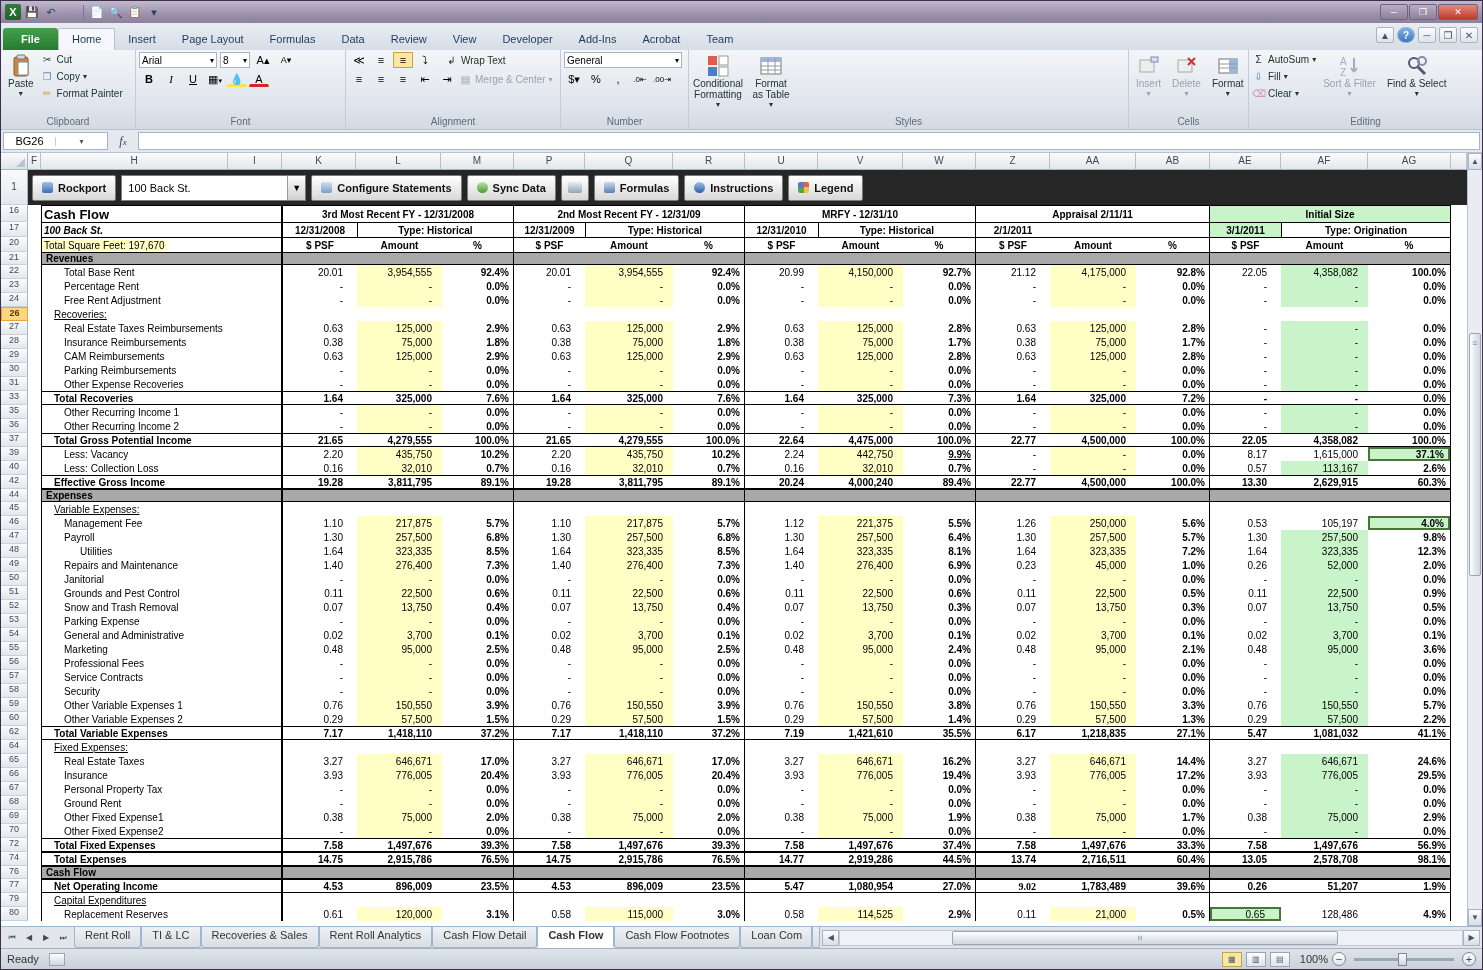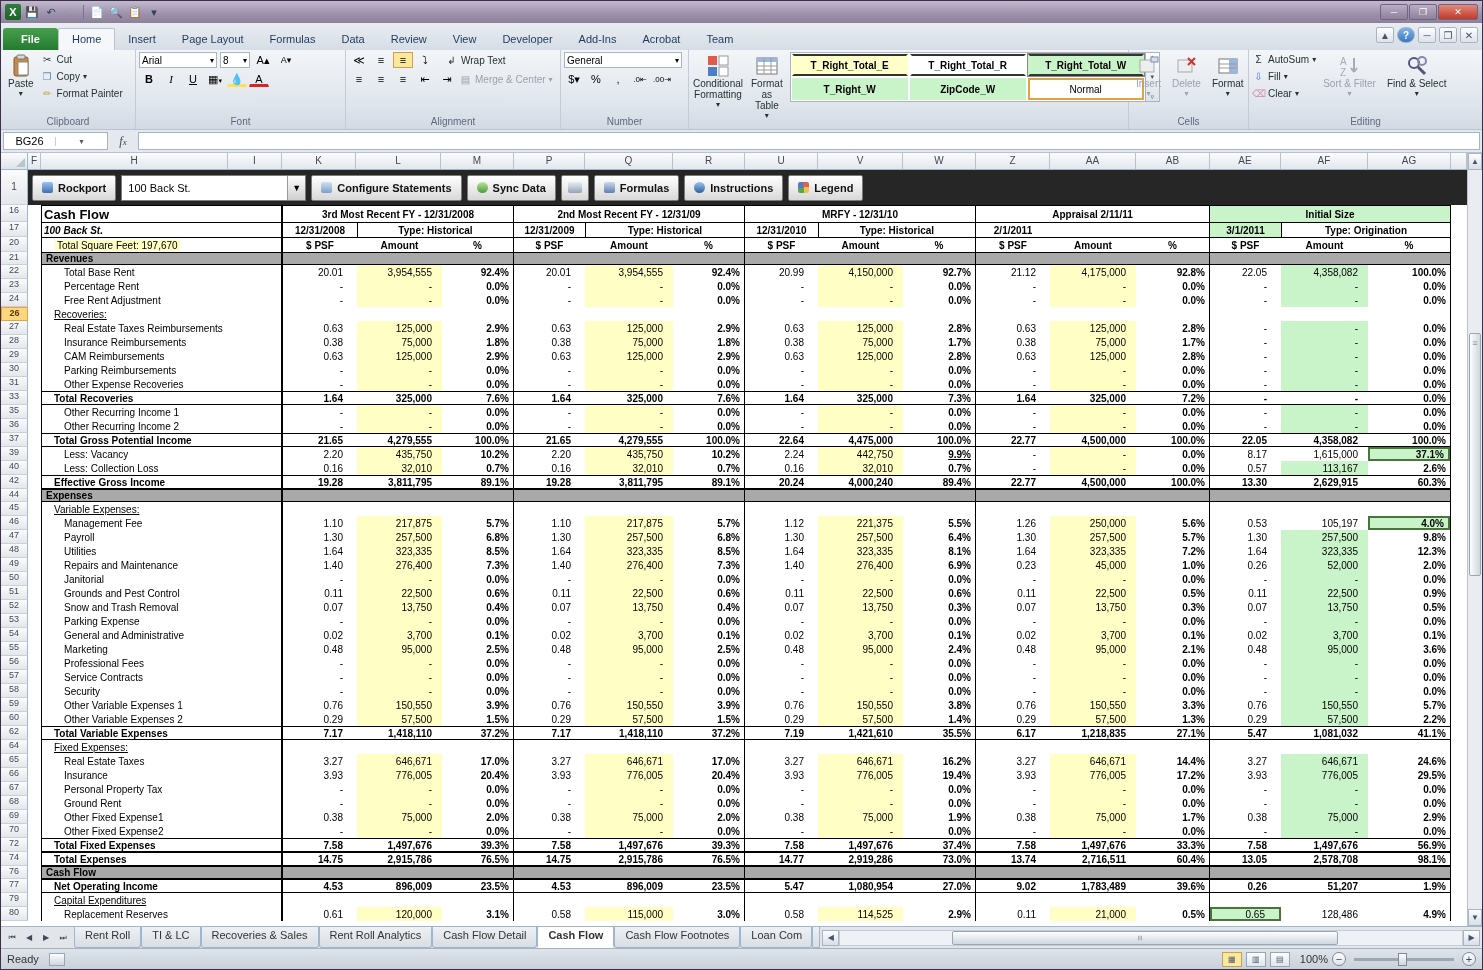--- a/index.html
+++ b/index.html
@@ -93,21 +93,21 @@
   .t-row.total .labelcell, .t-row.total .grp { border-top:1px solid #000; border-bottom:1px solid #000; }
   .t-row.section { height:13px; }
   .t-row.section .labelcell, .t-row.section .grp { background:#a9a9a9; border-top:1px solid #000; border-bottom:1px solid #000; }
   .t-row.section .labelcell { font-weight:bold; }
   .t-row.sub .labelcell { text-decoration:underline; }
   .boxed { background:#c9f3c9; border:2px solid #49743b; }
   .hdr-r16 { height:17px; } .hdr-r17,.hdr-r20 { height:15px; }
   .hd { font-size:10px; font-weight:bold; display:flex; align-items:center; justify-content:center; white-space:nowrap; overflow:hidden; }
   .hdtitle { font-size:13px; font-weight:bold; justify-content:flex-start; padding-left:2px; }
   .hdsub { font-style:italic; justify-content:flex-start; padding-left:2px; }
-  .hdsqft { font-weight:normal; justify-content:flex-start;padding-left:13px; }
+  .hdsqft { font-weight:normal; justify-content:flex-start; }
   .ysp { background:#ffffc5; padding:0 2px 0 2px; }
   .greenbg { background:#c9f3c9; }
   .hdr-r16 .labelcell, .hdr-r16 .grp { border-top:1px solid #000; }
   .hdr-r17 .grp, .hdr-r17 .labelcell { border-top:1px solid #000; }
   .hdr-r20 .grp, .hdr-r20 .labelcell { border-top:1px solid #000; }
   .typecell { border-left:1px solid #000; }
 
   
   .vscroll { width:17px; background:#e9edf2; border-left:1px solid #b9c2ce; display:flex; flex-direction:column; }
   .varrow { height:17px; background:linear-gradient(#fdfdfe,#d8dfe7); border:1px solid #aab4c0; font-size:8px; text-align:center; line-height:15px; color:#44546a; }
@@ -302,36 +302,22 @@
               <rect x="2" y="4" width="20" height="16" fill="#fff" stroke="#777"></rect>
               <rect x="2" y="4" width="20" height="4" fill="#9bb7e0"></rect>
               <line x1="2" y1="12" x2="22" y2="12" stroke="#999"></line>
               <line x1="2" y1="16" x2="22" y2="16" stroke="#999"></line>
               <line x1="9" y1="4" x2="9" y2="20" stroke="#999"></line>
               <line x1="16" y1="4" x2="16" y2="20" stroke="#999"></line>
             </svg>
           <span>Format as Table</span>
             <span style="font-size:8px">▾</span>
         </div>
-        <div style="display:flex">
-          <div class="style-gallery">
-            <div class="style-cell st-e">T_Right_Total_E</div>
-            <div class="style-cell st-r">T_Right_Total_R</div>
-            <div class="style-cell st-w">T_Right_Total_W</div>
-            <div class="style-cell st-g">T_Right_W</div>
-            <div class="style-cell st-g">ZipCode_W</div>
-            <div class="style-cell st-n" style="font-weight:normal">Normal</div>
-          </div>
-          <div class="gal-arrows">
-              <span>▴</span>
-              <span>▾</span>
-              <span>▿</span>
-            </div>
-        </div>
       </div>
+      <div class="rgroup-label">Styles</div>
     </div>
 
     <div class="rgroup" style="width:120px">
       <div class="rg-body">
         <div class="bigbtn" style="color:#98a2b0">
           <svg class="bigicon" viewBox="0 0 24 24">
               <rect x="3" y="6" width="14" height="12" fill="#eee" stroke="#aaa"></rect>
               <rect x="14" y="3" width="7" height="5" fill="#cfe0f2" stroke="#88a"></rect>
             </svg>
           <span>Insert</span>
@@ -1200,21 +1186,21 @@
             <div class="grp" style="width: 241px;">
               <div class="cell psf" style="width: 71px;">1.30</div>
               <div class="cell amt g" style="width: 87px;">257,500</div>
               <div class="cell pct" style="width: auto; flex: 1 1 0%;">9.8%</div>
             </div>
             <div class="tail"></div>
           </div>
           <div class="t-row data">
             <div class="rowhead">48</div>
             <div class="spacer"></div>
-            <div class="labelcell" style="padding-left: 22px;">Utilities</div>
+            <div class="labelcell" style="padding-left: 38px;">Utilities</div>
             <div class="grp first" style="width: 232px;">
               <div class="cell psf" style="width: 74px;">1.64</div>
               <div class="cell amt y" style="width: 85px;">323,335</div>
               <div class="cell pct" style="width: auto; flex: 1 1 0%;">8.5%</div>
             </div>
             <div class="grp" style="width: 231px;">
               <div class="cell psf" style="width: 71px;">1.64</div>
               <div class="cell amt y" style="width: 88px;">323,335</div>
               <div class="cell pct" style="width: auto; flex: 1 1 0%;">8.5%</div>
             </div>
@@ -1896,21 +1882,21 @@
               <div class="cell pct" style="width: auto; flex: 1 1 0%;">76.5%</div>
             </div>
             <div class="grp" style="width: 231px;">
               <div class="cell psf" style="width: 71px;">14.75</div>
               <div class="cell amt" style="width: 88px;">2,915,786</div>
               <div class="cell pct" style="width: auto; flex: 1 1 0%;">76.5%</div>
             </div>
             <div class="grp" style="width: 231px;">
               <div class="cell psf" style="width: 73px;">14.77</div>
               <div class="cell amt" style="width: 85px;">2,919,286</div>
-              <div class="cell pct" style="width: auto; flex: 1 1 0%;">73.0%</div>
+              <div class="cell pct" style="width: auto; flex: 1 1 0%;">44.5%</div>
             </div>
             <div class="grp" style="width: 234px;">
               <div class="cell psf" style="width: 74px;">13.74</div>
               <div class="cell amt" style="width: 86px;">2,716,511</div>
               <div class="cell pct" style="width: auto; flex: 1 1 0%;">60.4%</div>
             </div>
             <div class="grp" style="width: 241px;">
               <div class="cell psf" style="width: 71px;">13.05</div>
               <div class="cell amt" style="width: 87px;">2,578,708</div>
               <div class="cell pct" style="width: auto; flex: 1 1 0%;">98.1%</div>
@@ -1961,21 +1947,21 @@
               <div class="cell psf" style="width: 71px;">4.53</div>
               <div class="cell amt" style="width: 88px;">896,009</div>
               <div class="cell pct" style="width: auto; flex: 1 1 0%;">23.5%</div>
             </div>
             <div class="grp" style="width: 231px;">
               <div class="cell psf" style="width: 73px;">5.47</div>
               <div class="cell amt" style="width: 85px;">1,080,954</div>
               <div class="cell pct" style="width: auto; flex: 1 1 0%;">27.0%</div>
             </div>
             <div class="grp" style="width: 234px;">
-              <div class="cell psf" style="width: 74px;">9.02</div>
+              <div class="cell psf" style="width: 74px; font-family: Liberation Serif, serif;">9.02</div>
               <div class="cell amt" style="width: 86px;">1,783,489</div>
               <div class="cell pct" style="width: auto; flex: 1 1 0%;">39.6%</div>
             </div>
             <div class="grp" style="width: 241px;">
               <div class="cell psf" style="width: 71px;">0.26</div>
               <div class="cell amt" style="width: 87px;">51,207</div>
               <div class="cell pct" style="width: auto; flex: 1 1 0%;">1.9%</div>
             </div>
             <div class="tail"></div>
           </div>

